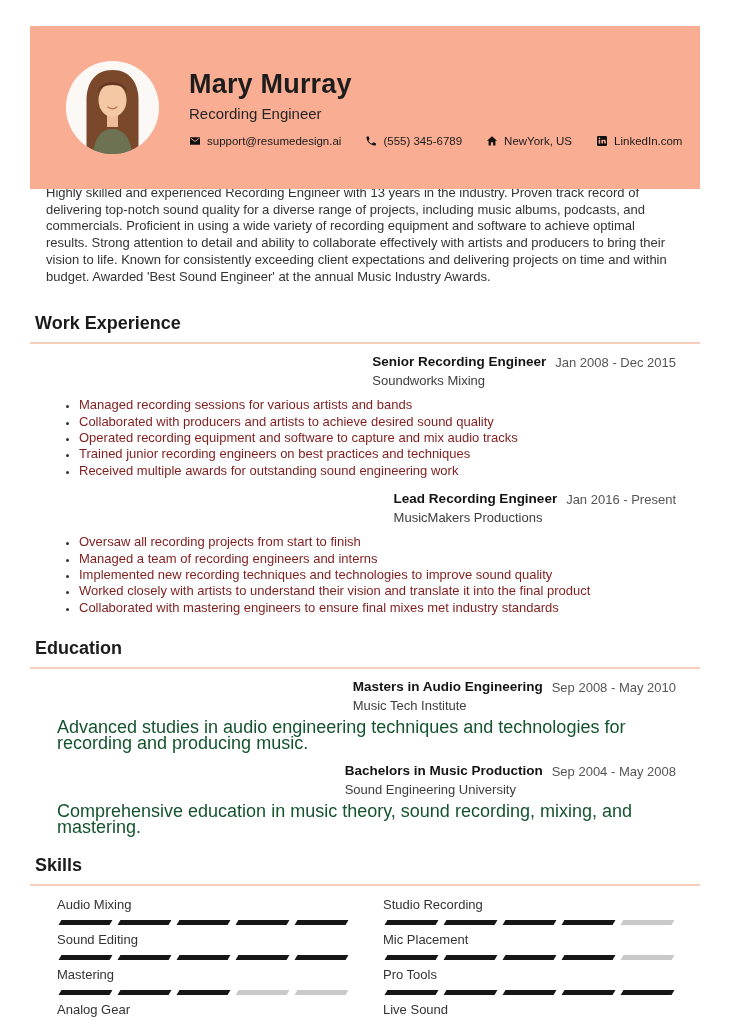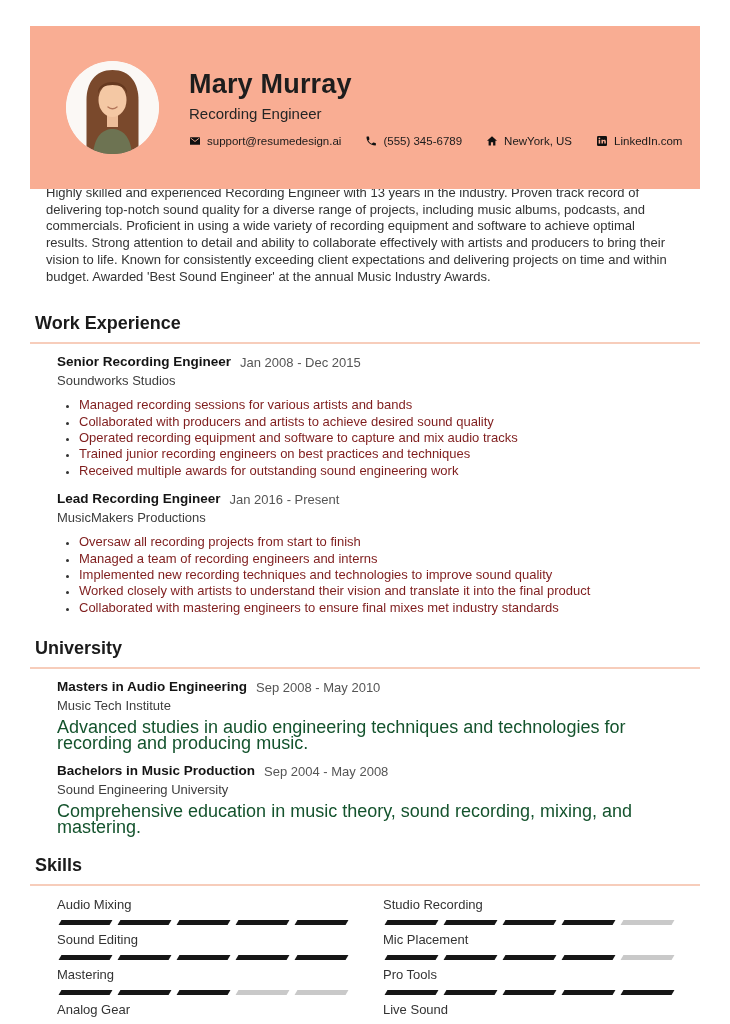--- a/index.html
+++ b/index.html
@@ -34,21 +34,21 @@
     font-size:18px; font-weight:700; color:#1b1b1b;
     padding:0 0 8px 5px; border-bottom:2px solid #f7cdbb; line-height:21px;
   }
   .mt-we { margin-top:28px; }
   .mt-edu { margin-top:22px; }
   .mt-skills { margin-top:20px; }
   .section-body { margin:10px 24px 0 27px; }
   
   .entry { margin-bottom:12px; }
   .entry:last-child { margin-bottom:0; }
-  .entry-head { display:flex; justify-content:flex-start; align-items:flex-start; }
+  .entry-head { display:flex; justify-content:flex-end; align-items:flex-start; }
   .entry-role { font-size:13.5px; font-weight:700; color:#141414; line-height:15px; }
   .entry-org { font-size:13px; color:#3d3d3d; margin-top:4px; line-height:15px; }
   .entry-date { font-size:13px; color:#555; white-space:nowrap; padding-top:1px;margin-left:9px; }
   .entry ul { margin:9px 0 0 0; padding-left:22px; }
   .entry li { font-size:13px; color:#7f1d1d; line-height:16.4px; }
   .entry li::marker { color:#333; font-size:11px; }
   .edu-desc { font-size:18px; color:#14532d; margin-top:6px; line-height:16px; }
   
   .skills-grid {
     margin:11px 24px 0 27px; display:grid;
@@ -119,21 +119,21 @@
 
   <p class="summary">Highly skilled and experienced Recording Engineer with 13 years in the industry. Proven track record of delivering top-notch sound quality for a diverse range of projects, including music albums, podcasts, and commercials. Proficient in using a wide variety of recording equipment and software to achieve optimal results. Strong attention to detail and ability to collaborate effectively with artists and producers to bring their vision to life. Known for consistently exceeding client expectations and delivering projects on time and within budget. Awarded 'Best Sound Engineer' at the annual Music Industry Awards.</p>
 
   <div class="section mt-we">
     <div class="section-title">Work Experience</div>
     <div class="section-body">
       <div class="entry">
         <div class="entry-head">
           <div>
             <div class="entry-role">Senior Recording Engineer</div>
-            <div class="entry-org">Soundworks Studios</div>
+            <div class="entry-org">Soundworks Mixing</div>
           </div>
           <div class="entry-date">Jan 2008 - Dec 2015</div>
         </div>
         <ul>
           <li>Managed recording sessions for various artists and bands</li>
           <li>Collaborated with producers and artists to achieve desired sound quality</li>
           <li>Operated recording equipment and software to capture and mix audio tracks</li>
           <li>Trained junior recording engineers on best practices and techniques</li>
           <li>Received multiple awards for outstanding sound engineering work</li>
         </ul>
@@ -151,21 +151,21 @@
           <li>Managed a team of recording engineers and interns</li>
           <li>Implemented new recording techniques and technologies to improve sound quality</li>
           <li>Worked closely with artists to understand their vision and translate it into the final product</li>
           <li>Collaborated with mastering engineers to ensure final mixes met industry standards</li>
         </ul>
       </div>
     </div>
   </div>
 
   <div class="section mt-edu">
-    <div class="section-title">University</div>
+    <div class="section-title">Education</div>
     <div class="section-body">
       <div class="entry">
         <div class="entry-head">
           <div>
             <div class="entry-role">Masters in Audio Engineering</div>
             <div class="entry-org">Music Tech Institute</div>
           </div>
           <div class="entry-date">Sep 2008 - May 2010</div>
         </div>
         <div class="edu-desc">Advanced studies in audio engineering techniques and technologies for recording and producing music.</div>

